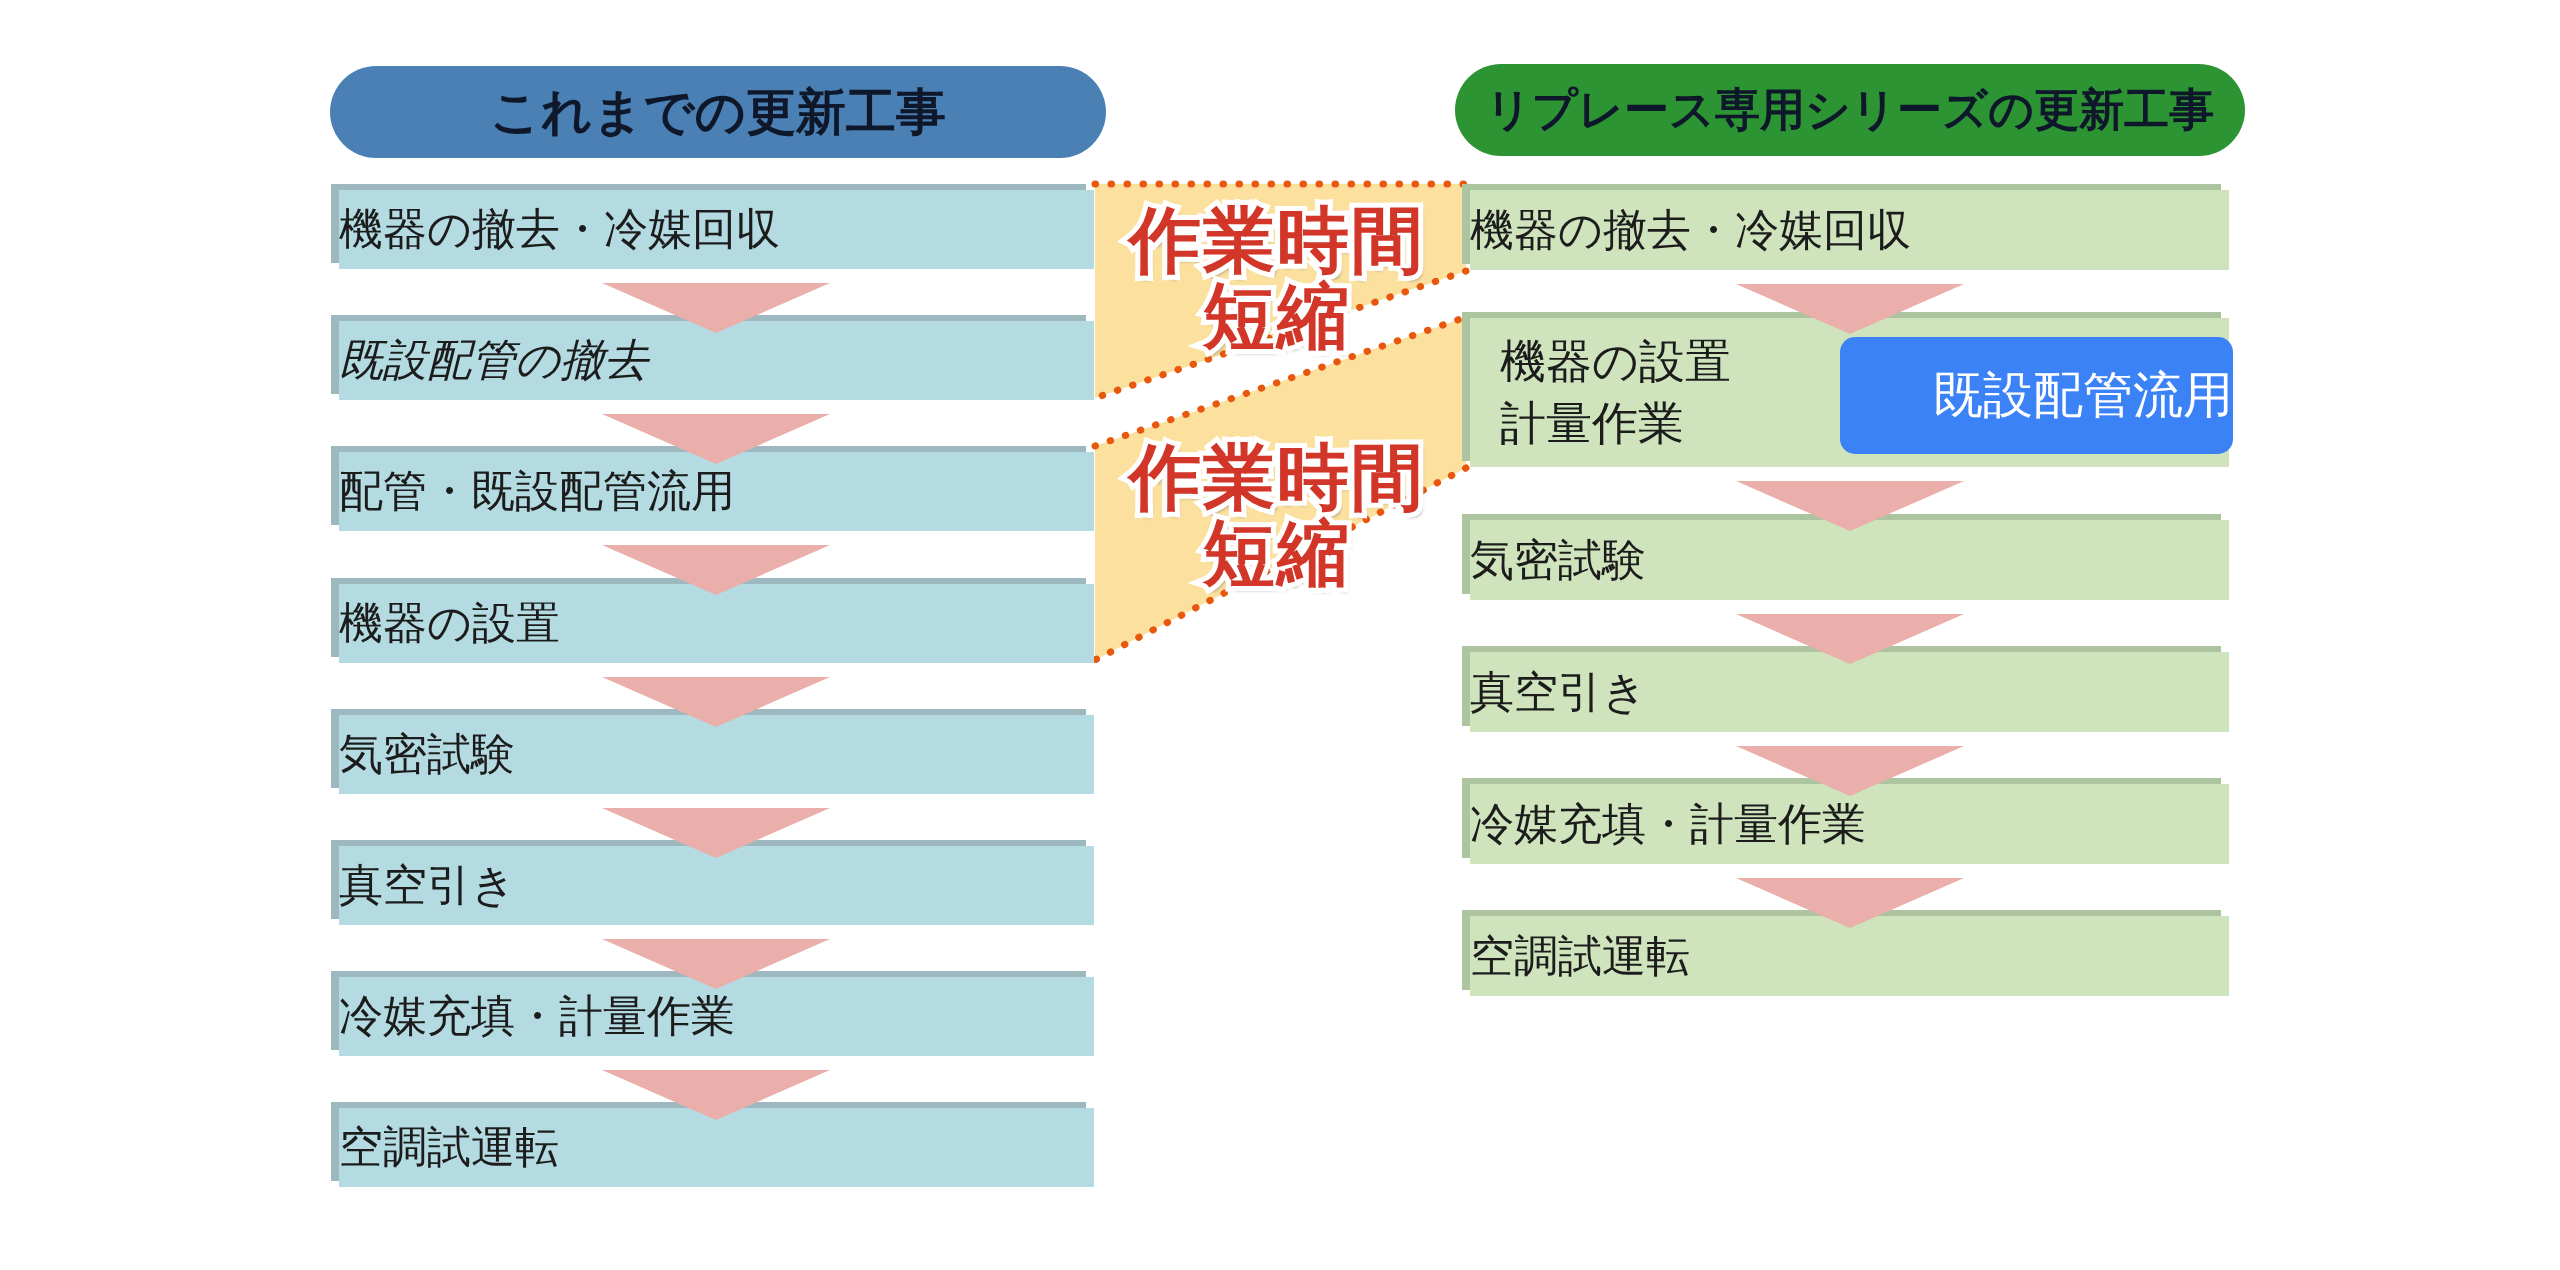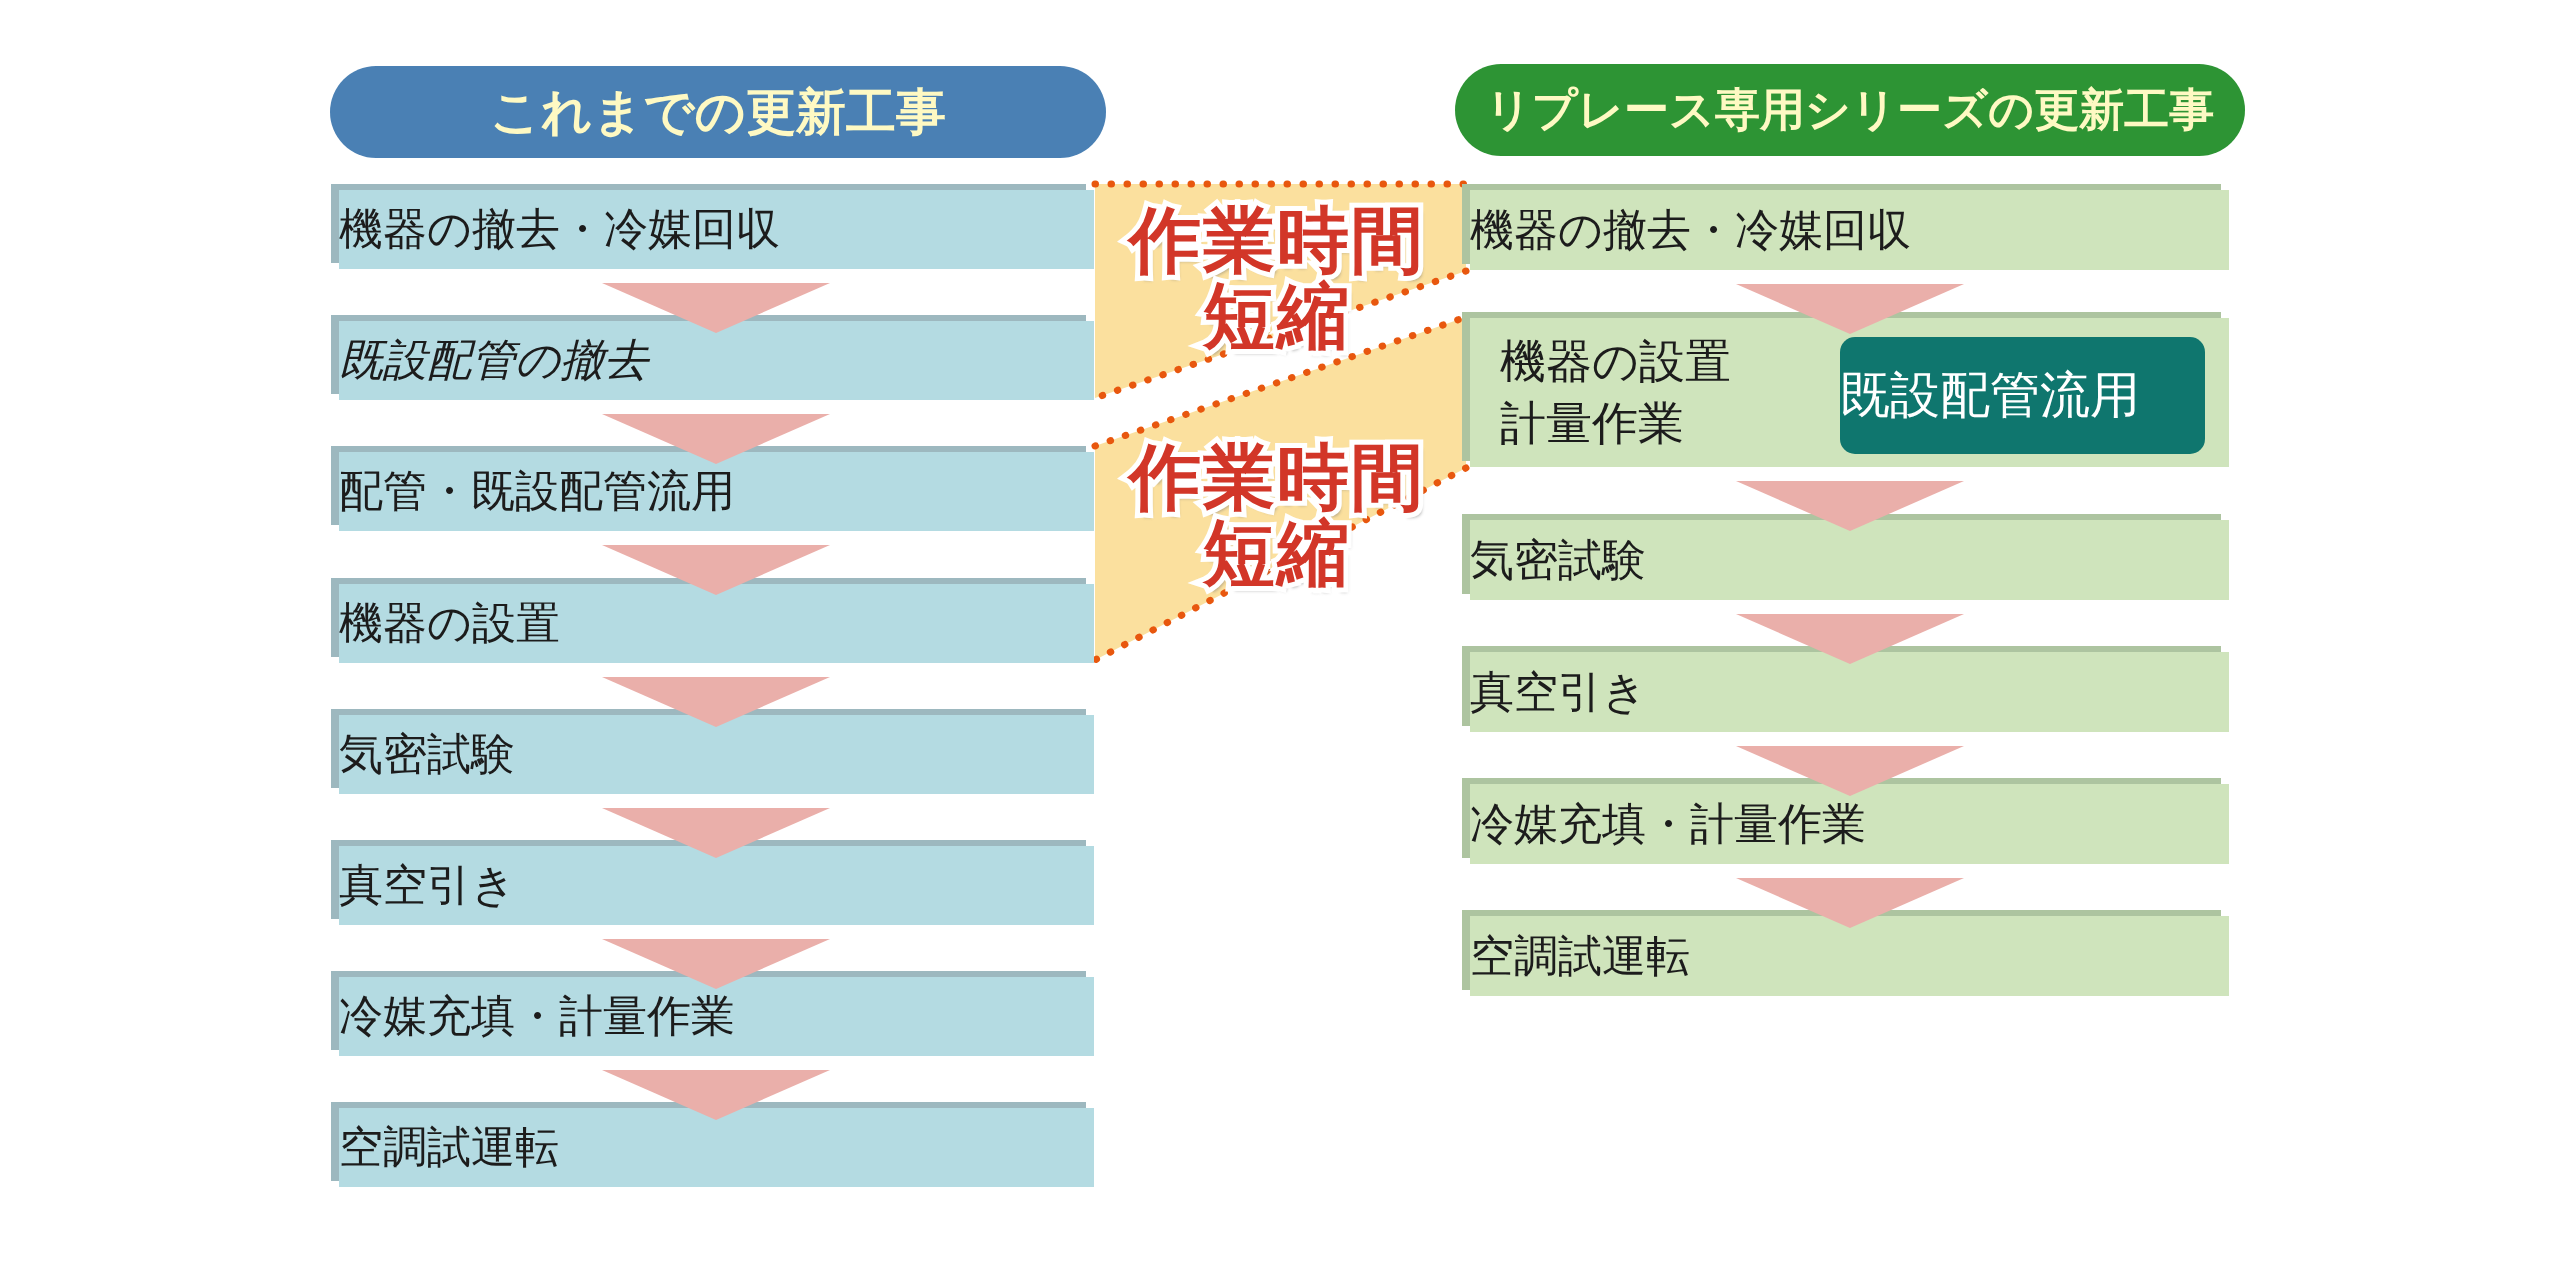--- a/index.html
+++ b/index.html
@@ -1,21 +1,21 @@
 <!DOCTYPE html>
 <html><head>
 <meta charset="utf-8">
 <style>
   html,body{margin:0;padding:0;background:#ffffff;}
   .stage{position:relative;width:2560px;height:1270px;background:#ffffff;overflow:hidden;
          font-family:"Liberation Sans",sans-serif;}
 
   
   .pill{position:absolute;display:flex;align-items:center;justify-content:center;
-        color:#fef9c3;font-weight:bold;border-radius:46px;z-index:3;}
+        color:#0f172a;font-weight:bold;border-radius:46px;z-index:3;}
   .pill-left{left:330px;top:66px;width:776px;height:92px;background:#4a80b4;font-size:50px;}
   .pill-right{left:1455px;top:64px;width:790px;height:92px;background:#2d9434;font-size:45px;}
 
   
   .box{position:absolute;display:flex;align-items:center;justify-content:flex-start;
        font-size:44px;color:#1c1c1c;font-weight:500;z-index:3;}
   .lbox{left:339px;width:755px;height:79px;background:#b4dbe2;box-shadow:-8px -6px 0 #9db8bf;}
   .rbox{left:1470px;width:759px;background:#cfe4bc;box-shadow:-8px -6px 0 #adc4a0;}
   .rbox-tall{justify-content:flex-start;}
 
@@ -33,23 +33,23 @@
   
   .hl{position:absolute;left:1087px;width:380px;text-align:center;z-index:2;
       font-size:72px;font-weight:bold;line-height:76px;letter-spacing:2px;}
   .hl-under{position:absolute;inset:0;color:#ffffff;-webkit-text-stroke:10px #ffffff;
             text-shadow:4px 5px 3px rgba(110,110,110,0.45);}
   .hl-over{position:relative;color:#d23628;}
 
   
   .step2-text{position:absolute;left:30px;top:12px;font-size:46px;line-height:62px;
               color:#1c1c1c;font-weight:500;text-align:left;}
-  .badge{position:absolute;left:370px;top:19px;width:365px;height:117px;background:#0f766e;
-         border-radius:15px;display:flex;align-items:center;justify-content:flex-start;
-         color:#ffffff;font-size:50px;font-weight:500;}
+  .badge{position:absolute;left:370px;top:19px;width:365px;height:117px;background:#3b82f6;
+         border-radius:15px;display:flex;align-items:center;justify-content:flex-end;
+         color:#ffffff;font-size:50px;font-weight:500;padding-left:28px;}
 </style>
 </head>
 <body>
 
 <div class="stage">
 
   <svg class="mid" width="386" height="496" viewBox="1088 176 386 496">
     <polygon points="1095,184 1466,184 1466,271 1095,398" fill="#fbe09e"></polygon>
     <polygon points="1095,446 1466,317 1466,468 1095,660" fill="#fbe09e"></polygon>
     <line class="dots" x1="1095" y1="184" x2="1466" y2="184"></line>

